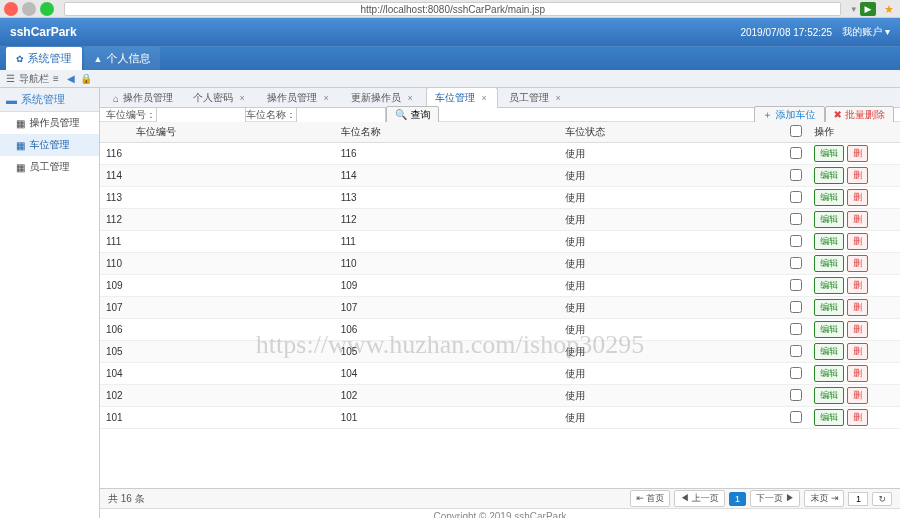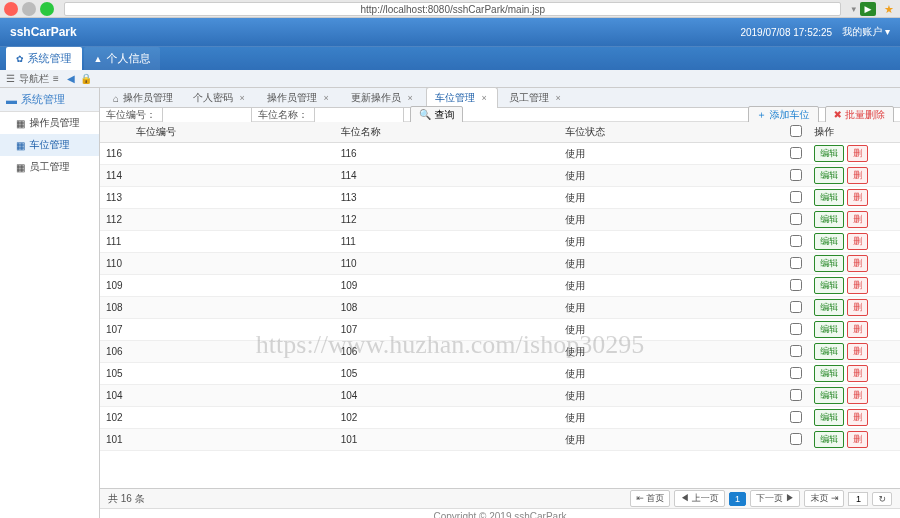--- a/index.html
+++ b/index.html
@@ -31,21 +31,21 @@
 .side-title { background: #eef2f7; padding: 4px 6px; font-size: 11px; color: #3a7fc8; display: flex; align-items: center; gap: 4px; border-bottom: 1px solid #ddd; }
 .side-item { padding: 4px 6px 4px 16px; font-size: 10px; color: #444; cursor: pointer; display: flex; align-items: center; gap: 4px; }
 .side-item.active { background: #e6f0fa; color: #1a5da8; }
 
 .content { flex: 1; display: flex; flex-direction: column; background: #fff; }
 .tabsbar { background: #eef2f7; border-bottom: 1px solid #ccc; height: 20px; display: flex; align-items: center; padding: 0 4px; gap: 2px; }
 .tab { padding: 3px 8px; font-size: 10px; display: flex; align-items: center; gap: 4px; border: 1px solid transparent; border-bottom: none; border-radius: 3px 3px 0 0; cursor: pointer; color: #555; }
 .tab.active { background: #fff; border-color: #ccc; color: #1a5da8; }
 .tab-close { width: 10px; height: 10px; text-align: center; line-height: 10px; font-size: 9px; color: #888; border-radius: 2px; }
 
-.toolbar { height: 14px; border-bottom: 1px solid #ddd; display: flex; align-items: center; padding: 0 6px; gap: 6px; }
+.toolbar { height: 14px; border-bottom: 1px solid #ddd; display: flex; align-items: center; padding: 0 6px; }
 .tb-label { font-size: 10px; color: #555; }
 .tb-input { width: 90px; height: 16px; border: 1px solid #ccc; font-size: 10px; padding: 0 3px; }
 .tb-btn { height: 18px; border: 1px solid #bbb; background: #f7f7f7; padding: 0 8px; font-size: 10px; border-radius: 2px; cursor: pointer; display: flex; align-items: center; gap: 3px; }
 .tb-spacer { flex: 1; }
 .tb-primary { color: #1a7fd0; }
 .tb-danger { color: #e04545; }
 
 .table-wrap { flex: 1; overflow: auto; }
 table { width: 100%; border-collapse: collapse; }
 th { background: #f7f7f7; font-weight: normal; text-align: left; padding: 3px 6px; font-size: 10px; border-bottom: 1px solid #ddd; }
@@ -245,27 +245,20 @@
               <td><span class="act-btn act-edit">编辑</span><span class="act-btn act-del">删</span></td>
             </tr>
             <tr>
               <td>109</td>
               <td>109</td>
               <td>使用</td>
               <td class="col-chk"><input type="checkbox" class="chk" style=""></td>
               <td><span class="act-btn act-edit">编辑</span><span class="act-btn act-del">删</span></td>
             </tr>
             <tr>
-              <td>108</td>
-              <td>108</td>
-              <td>使用</td>
-              <td class="col-chk"><input type="checkbox" class="chk" style=""></td>
-              <td><span class="act-btn act-edit">编辑</span><span class="act-btn act-del">删</span></td>
-            </tr>
-            <tr>
               <td>107</td>
               <td>107</td>
               <td>使用</td>
               <td class="col-chk"><input type="checkbox" class="chk" style=""></td>
               <td><span class="act-btn act-edit">编辑</span><span class="act-btn act-del">删</span></td>
             </tr>
             <tr>
               <td>106</td>
               <td>106</td>
               <td>使用</td>

